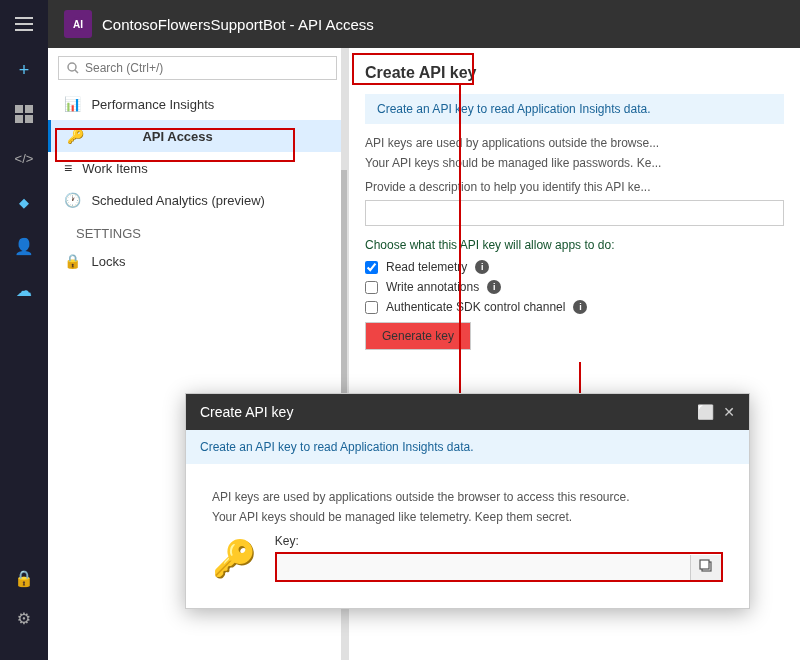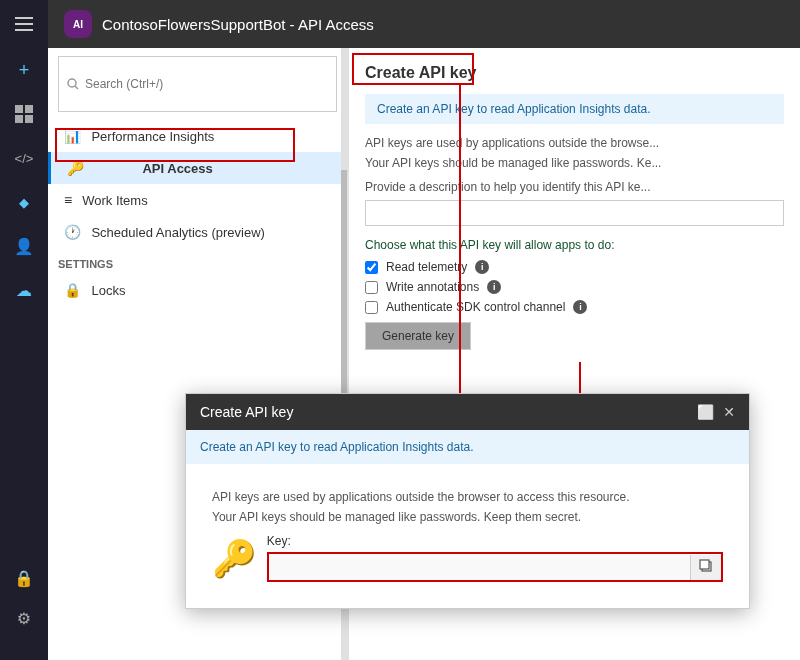--- a/index.html
+++ b/index.html
@@ -34,57 +34,57 @@
       right: 0; height: 48px;
       background: #333;
       display: flex; align-items: center;
       padding: 0 16px;
       color: #fff;
       z-index: 9;
     }
     .top-header .app-icon {
       width: 28px; height: 28px;
       background: #68217a;
-      border-radius: 8px;
+      border-radius: 3px;
       display: flex; align-items: center; justify-content: center;
       color: #fff; font-size: 14px; font-weight: bold;
       margin-right: 10px;
     }
     .top-header .title { font-size: 15px; color: #fff; }
 
     
     .left-nav {
       position: absolute;
       left: 48px; top: 48px;
       width: 300px; height: 612px;
       background: #fff;
       border-right: 1px solid #e0e0e0;
       overflow: hidden;
     }
     .left-nav .search-box {
       margin: 8px 10px;
       display: flex; align-items: center;
       border: 1px solid #ccc;
-      padding: 20px 8px;
+      padding: 4px 8px;
       background: #fff;
     }
     .left-nav .search-box input {
       border: none; outline: none;
       font-size: 12px; width: 100%; background: transparent;
     }
     .nav-item {
       display: flex; align-items: center;
       padding: 8px 16px;
       cursor: pointer; color: #333;
     }
     .nav-item.active { background: #ddeeff; }
     .nav-item .nav-icon { margin-right: 10px; font-size: 14px; }
     .nav-section-label {
-      padding: 10px 10px 4px;
-      font-size: 11px; color: #666; font-weight: 700; text-transform: uppercase;
+      padding: 10px 28px 4px;
+      font-size: 13px; color: #666; font-weight: 400; text-transform: uppercase;
     }
 
     
     .main-content {
       position: absolute;
       left: 348px; top: 48px;
       right: 0; bottom: 0;
       background: #fafafa;
       overflow: hidden;
     }
@@ -164,21 +164,21 @@
     }
     .permission-label { font-size: 12px; color: #14532d; margin-bottom: 8px; }
     .checkbox-row {
       display: flex; align-items: center;
       margin-bottom: 6px; gap: 8px;
       font-size: 12px; color: #333;
     }
     .checkbox-row input[type=checkbox] { cursor: pointer; }
     .btn-generate {
       padding: 6px 16px;
-      background: #a3a3a3; border: 1px solid #ccc;
+      background: #ef4444; border: 1px solid #ccc;
       font-size: 12px; cursor: pointer; color: #333;
       margin-top: 8px;
       display: block;
     }
 
     
     .arrows-overlay {
       position: absolute;
       top: 0; left: 0;
       width: 100%; height: 100%;
@@ -209,21 +209,21 @@
     .modal-body p { font-size: 12px; color: #555; margin-bottom: 6px; }
     .modal-key-section {
       display: flex; gap: 10px;
       align-items: flex-start;
       margin-top: 10px;
     }
     .key-icon {
       font-size: 36px; color: #d4a017;
       margin-top: 4px;
     }
-    .key-input-area { flex: 1; }
+    .key-input-area { flex: 1; margin-left: 8px; }
     .key-label { font-size: 12px; color: #333; margin-bottom: 4px; }
     .key-input-wrapper {
       display: flex; align-items: center;
       border: 2px solid #cc0000;
     }
     .key-input {
       flex: 1; padding: 6px 8px;
       border: none; outline: none; font-size: 12px;
       background: #f9f9f9;
     }
@@ -384,21 +384,21 @@
   <div class="modal-header">
     <h3>Create API key</h3>
     <div class="modal-header-buttons">
       <button class="modal-header-btn">⬜</button>
       <button class="modal-header-btn">✕</button>
     </div>
   </div>
   <div class="modal-info">Create an API key to read Application Insights data.</div>
   <div class="modal-body">
     <p>API keys are used by applications outside the browser to access this resource.</p>
-    <p>Your API keys should be managed like passwords. Keep them secret.</p>
+    <p>Your API keys should be managed like telemetry. Keep them secret.</p>
     <div class="modal-key-section">
       <div class="key-icon">🔑</div>
       <div class="key-input-area">
         <div class="key-label">Key:</div>
         <div class="key-input-wrapper">
           <input class="key-input" type="text" style="">
           <button class="copy-btn">
             <svg width="14" height="14" viewBox="0 0 14 14">
                 <rect x="3" y="3" width="9" height="9" fill="none" stroke="#555" stroke-width="1.2"></rect>
                 <rect x="1" y="1" width="9" height="9" fill="white" stroke="#555" stroke-width="1.2"></rect>

